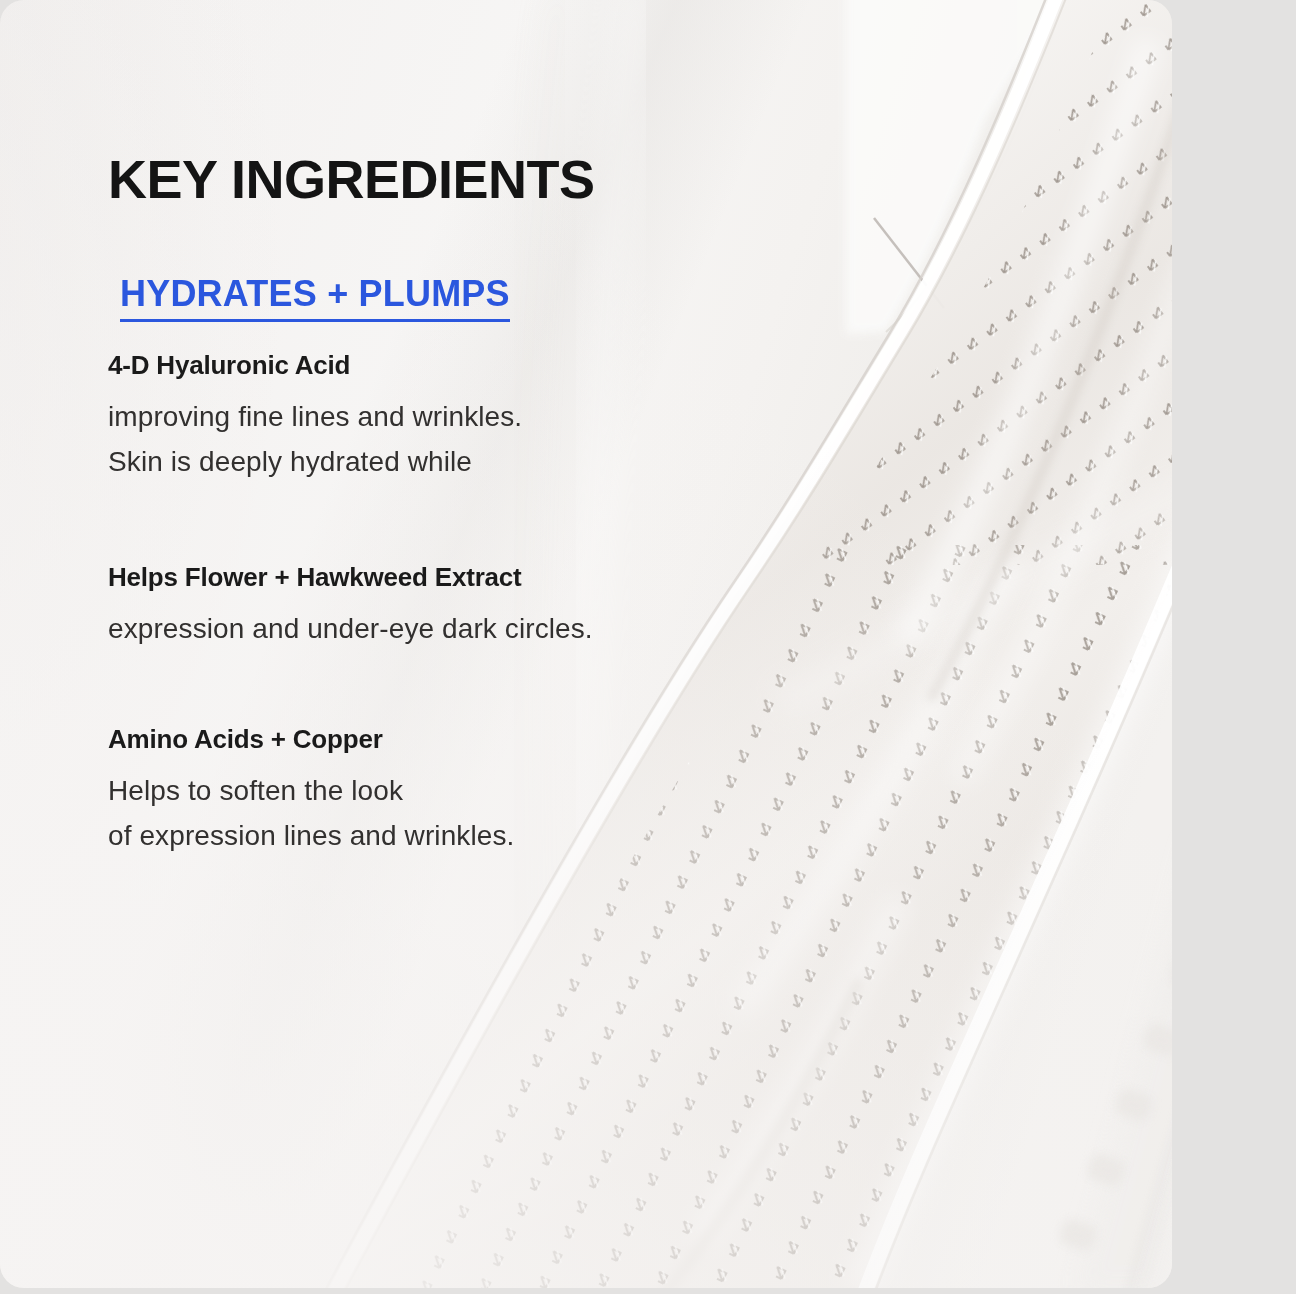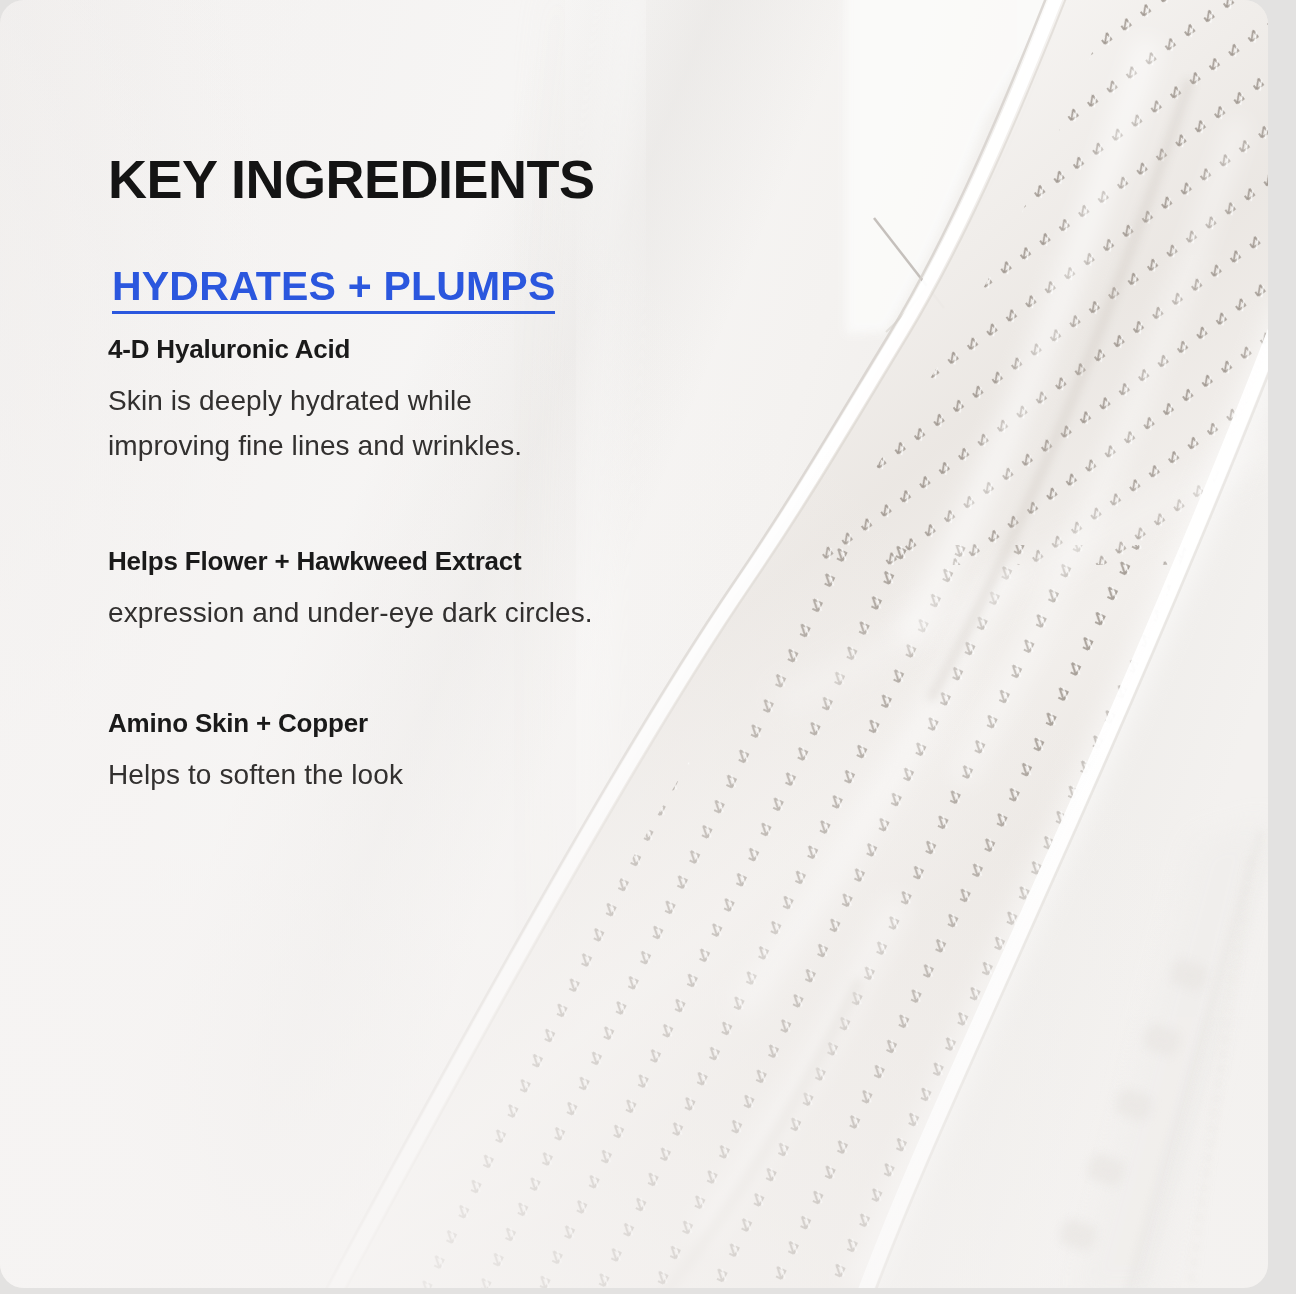--- a/index.html
+++ b/index.html
@@ -4,21 +4,21 @@
 <style>
   html,body{margin:0;padding:0;}
   body{
     width:1296px;height:1294px;
     background:#e3e2e1;
     font-family:"Liberation Sans","DejaVu Sans",sans-serif;
     overflow:hidden;position:relative;
   }
   .frame{
     position:absolute;top:0;left:0;
-    width:1268px;height:1288px;
+    width:1172px;height:1288px;
     border-radius:24px;
     overflow:hidden;
     background:
       linear-gradient(112deg, rgba(0,0,0,0) 31%, rgba(150,142,134,.10) 40%, rgba(0,0,0,0) 48%),
       radial-gradient(1100px 900px at 10% 108%, rgba(205,199,193,.22), rgba(205,199,193,0) 60%),
       radial-gradient(900px 1300px at -18% 22%, rgba(198,192,186,.20), rgba(198,192,186,0) 55%),
       linear-gradient(108deg,#f2f0ef 0%,#f7f6f5 38%,#f4f2f0 55%,#edebe8 74%,#f3f1ef 88%);
   }
   .bg-svg{position:absolute;top:0;left:0;}
   .content{
@@ -28,22 +28,22 @@
     margin:0;
     font-size:54px;line-height:1.08;
     font-weight:800;letter-spacing:-0.5px;
     color:#141414;
   }
   .section{margin-top:74px;}
   .section.first{margin-top:56px;}
   .section.last{margin-top:69px;}
   .benefit{
     display:inline-block;
-    margin:4px;
-    font-size:41px;line-height:36px;
+    margin:12px;
+    font-size:36px;line-height:36px;
     font-weight:800;letter-spacing:0.2px;
     color:#2b57de;
     border-bottom:3px solid #2b57de;
     padding-bottom:7px;
   }
   .ingredient{
     margin:12px 0 0 0;
     font-size:26px;line-height:38px;
     font-weight:800;letter-spacing:-0.2px;
     color:#1a1a1a;
@@ -155,33 +155,34 @@
     </g>
   </svg>
 
   <main class="content">
     <h1 class="title">KEY INGREDIENTS</h1>
 
     <section class="section first">
       <h2 class="benefit">HYDRATES + PLUMPS</h2>
       <h3 class="ingredient">4-D Hyaluronic Acid</h3>
       <p class="desc">
+        <span>improving fine lines and wrinkles.</span>
         <span>Skin is deeply hydrated while</span>
-        <span>improving fine lines and wrinkles.</span>
       </p>
     </section>
 
     <section class="section">
       <h3 class="ingredient">Helps Flower + Hawkweed Extract</h3>
       <p class="desc">
         <span>expression and under-eye dark circles.</span>
       </p>
     </section>
 
     <section class="section last">
-      <h3 class="ingredient">Amino Skin + Copper</h3>
+      <h3 class="ingredient">Amino Acids + Copper</h3>
       <p class="desc">
         <span>Helps to soften the look</span>
+        <span>of expression lines and wrinkles.</span>
       </p>
     </section>
   </main>
 
 </div>
 
 </body></html>

